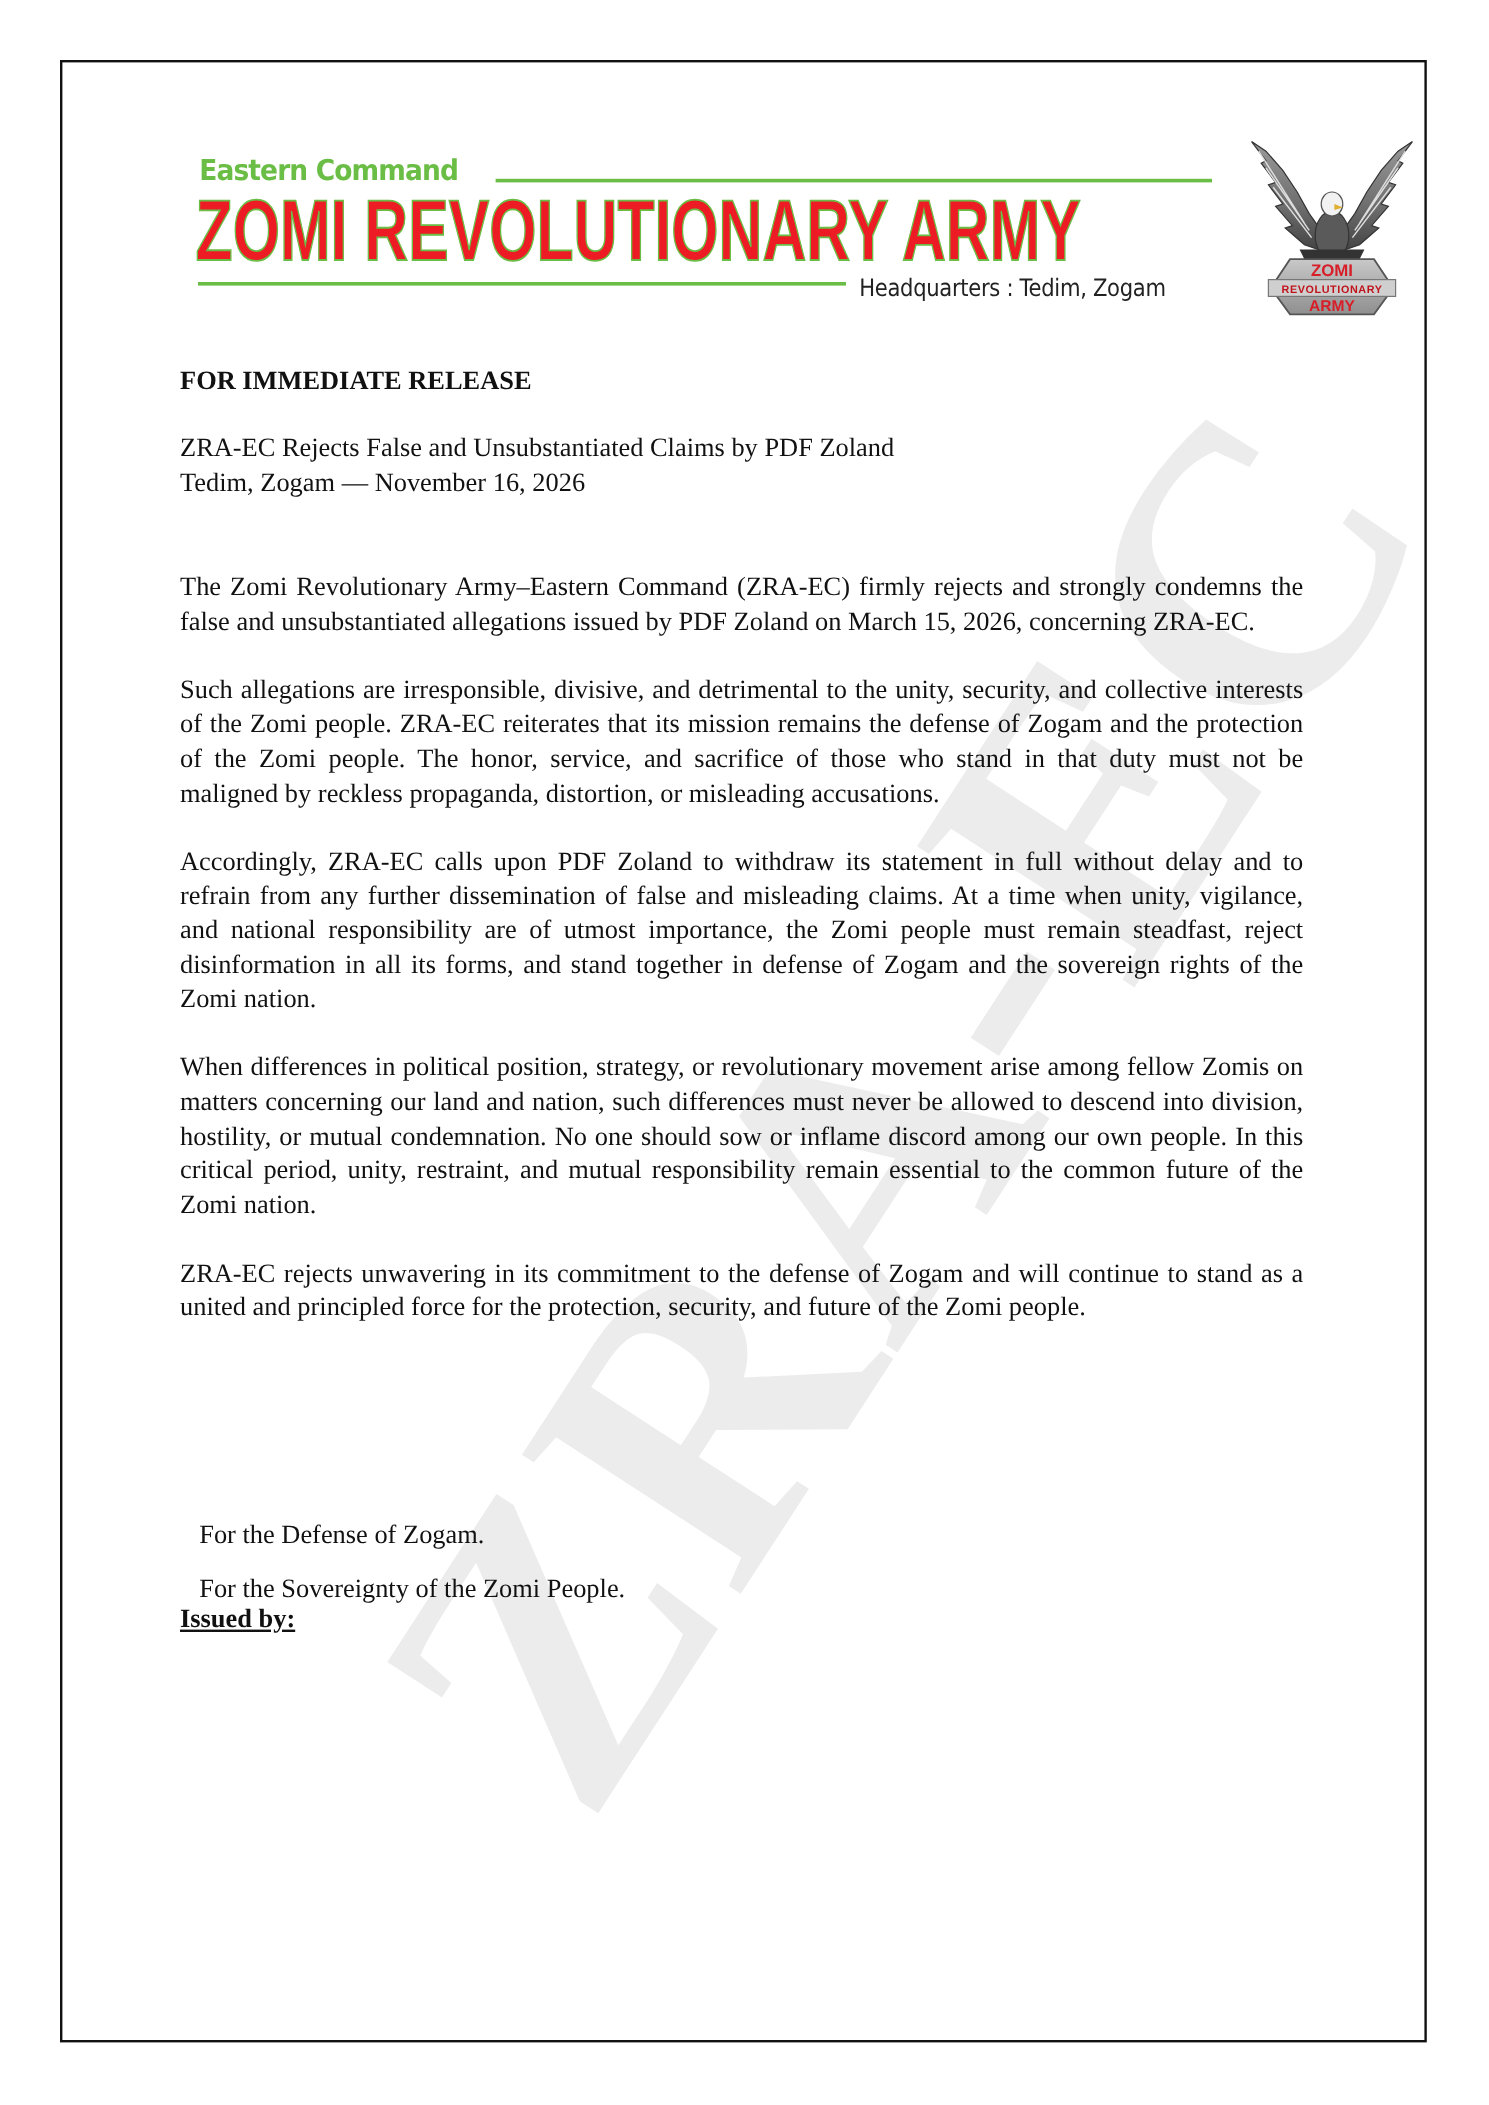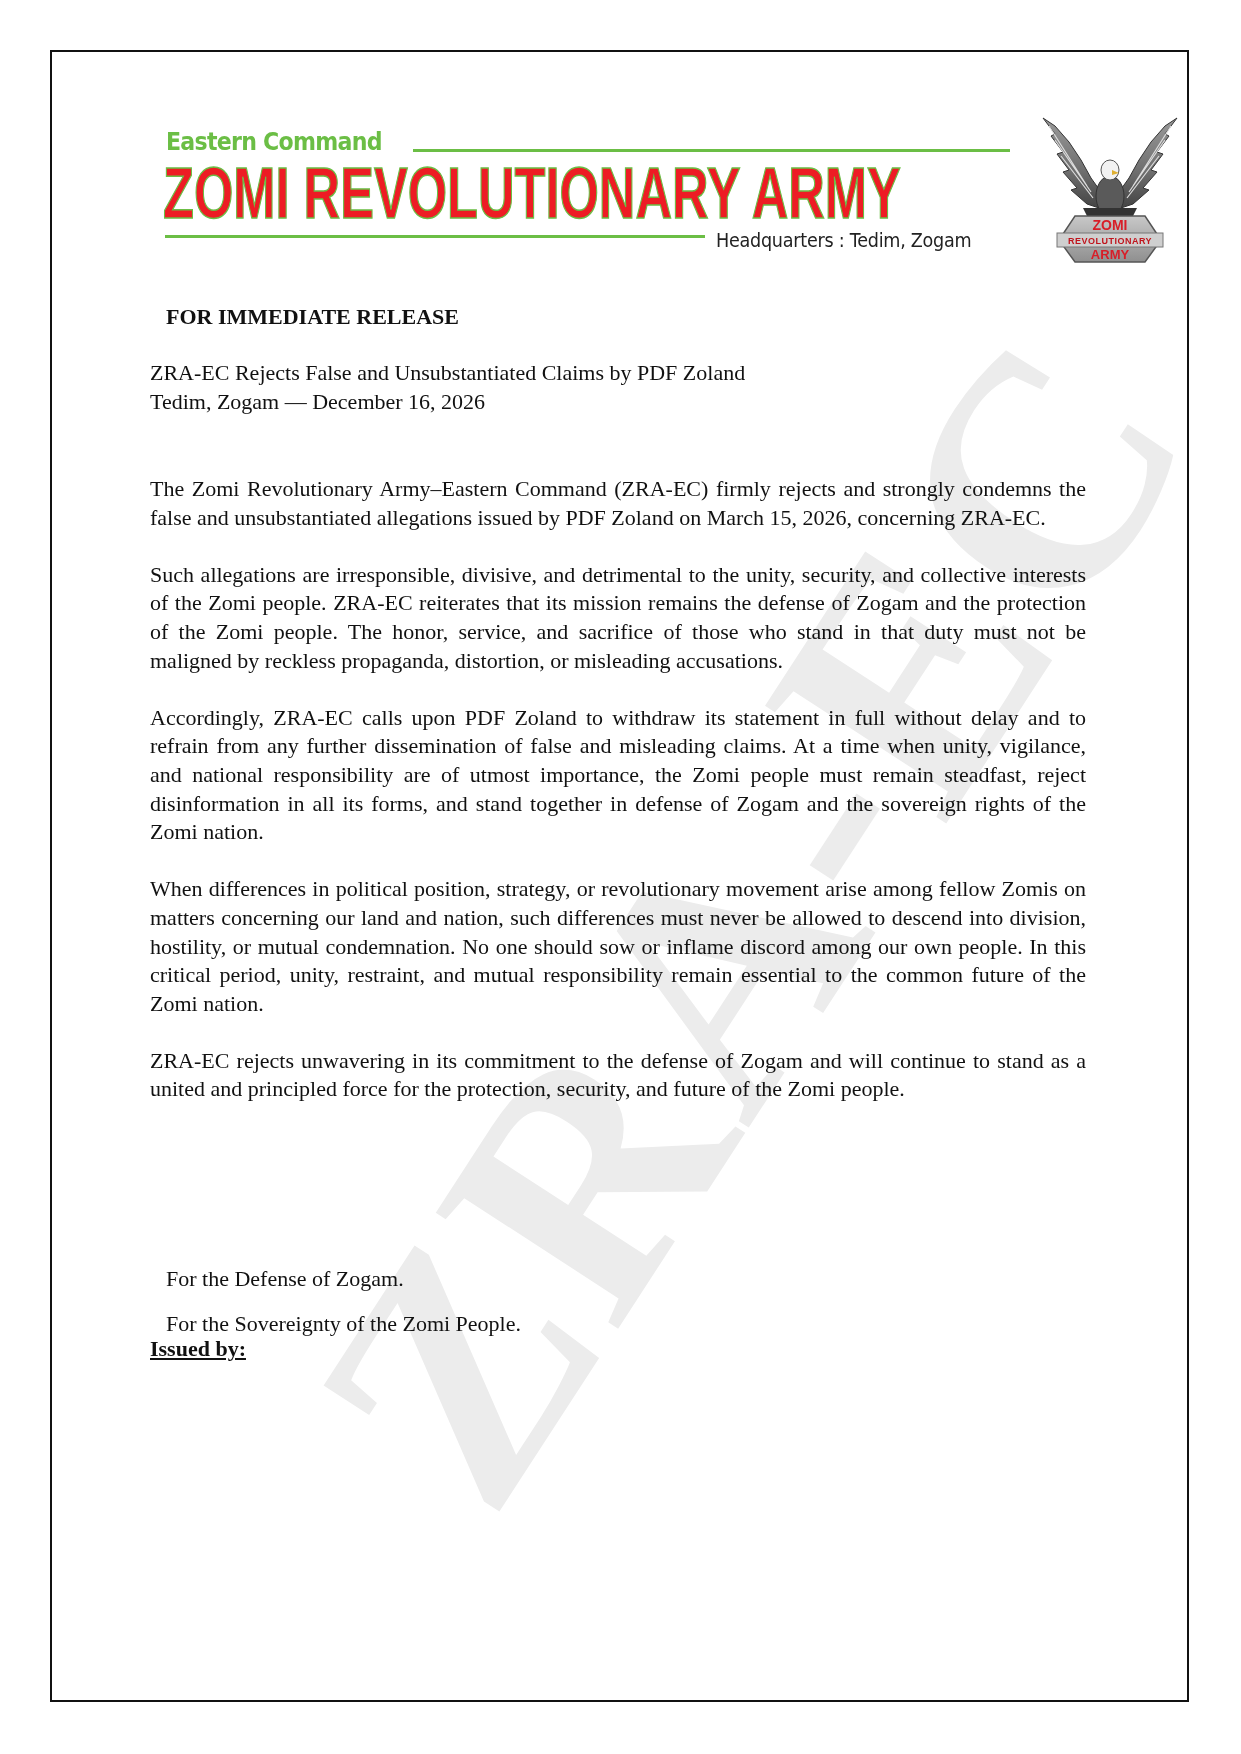--- a/index.html
+++ b/index.html
@@ -7,21 +7,21 @@
   .page-frame { position:absolute; left:50px; top:50px; width:1135px; height:1648px; border:2px solid #111; box-sizing:content-box; }
   .watermark { position:absolute; left:170px; top:880px; width:1000px; text-align:center; font-family:"Liberation Serif", serif; font-weight:bold; font-size:330px; letter-spacing:6px; color:#ececec; transform:rotate(-57deg); transform-origin:center center; z-index:0; white-space:nowrap; line-height:1; user-select:none; }
   .letterhead { position:absolute; left:0; top:0; width:1241px; height:280px; z-index:2; }
   .eastern { position:absolute; left:166px; top:128px; font-family:"DejaVu Sans", sans-serif; font-size:24px; font-weight:bold; color:var(--green); letter-spacing:-0.8px; transform:scaleX(0.92); transform-origin:left; }
   .rule-top { position:absolute; left:413px; top:149px; width:597px; height:3px; background:var(--green); }
   .org-title { position:absolute; left:163px; top:157px; width:850px; font-family:"Liberation Sans", sans-serif; font-weight:bold; font-size:72px; line-height:72px; color:var(--red); -webkit-text-stroke:1.5px var(--green); letter-spacing:0px; white-space:nowrap; transform:scaleX(0.703) scaleY(1.0); transform-origin:left top; }
   .rule-bottom { position:absolute; left:165px; top:235px; width:540px; height:3px; background:var(--green); }
   .hq { position:absolute; left:716px; top:228px; font-family:"DejaVu Sans", sans-serif; font-size:20px; color:#222; letter-spacing:-0.3px; white-space:nowrap; transform:scaleX(0.88); transform-origin:left; }
   .emblem { position:absolute; left:1035px; top:112px; width:150px; height:158px; }
   .content { position:absolute; left:150px; top:300px; width:936px; z-index:2; font-size:22px; line-height:28.6px; }
-  .release { font-weight:bold; font-size:22px; margin:0; position:absolute; top:3px; left:16px; }
+  .release { font-weight:bold; font-size:22px; margin:0; position:absolute; top:3px; left:0; }
   .headline { font-weight:normal; margin:0; position:absolute; top:59px; left:0; }
   .dateline { margin:0; position:absolute; top:88px; left:0; }
   .body-text { position:absolute; top:175px; left:0; width:936px; }
   .body-text p { margin:0 0 28.6px 0; text-align:justify; }
   .closing { position:absolute; top:949px; left:0; }
   .closing p { margin:16px; }
   .issued { position:absolute; top:1035px; left:0; font-weight:bold;text-decoration:underline; }
   .issued p { margin:0; }
 </style>
 </head>
@@ -68,21 +68,21 @@
     <rect x="22" y="121" width="106" height="14" fill="#cfcfcf" stroke="#777" stroke-width="1"></rect>
     <text x="75" y="118" text-anchor="middle" font-family="Liberation Sans, sans-serif" font-weight="bold" font-size="14" fill="#d81e28">ZOMI</text>
     <text x="75" y="132" text-anchor="middle" font-family="Liberation Sans, sans-serif" font-weight="bold" font-size="9" fill="#c0141c" letter-spacing="0.5">REVOLUTIONARY</text>
     <text x="75" y="147" text-anchor="middle" font-family="Liberation Sans, sans-serif" font-weight="bold" font-size="13" fill="#d81e28">ARMY</text>
   </svg>
 </header>
 
 <main class="content">
   <p class="release">FOR IMMEDIATE RELEASE</p>
   <p class="headline">ZRA-EC Rejects False and Unsubstantiated Claims by PDF Zoland</p>
-  <p class="dateline">Tedim, Zogam — December 16, 2026</p>
+  <p class="dateline">Tedim, Zogam — November 16, 2026</p>
 
   <div class="body-text">
     <p>The Zomi Revolutionary Army–Eastern Command (ZRA-EC) firmly rejects and strongly condemns the false and unsubstantiated allegations issued by PDF Zoland on March 15, 2026, concerning ZRA-EC.</p>
     <p>Such allegations are irresponsible, divisive, and detrimental to the unity, security, and collective interests of the Zomi people. ZRA-EC reiterates that its mission remains the defense of Zogam and the protection of the Zomi people. The honor, service, and sacrifice of those who stand in that duty must not be maligned by reckless propaganda, distortion, or misleading accusations.</p>
     <p>Accordingly, ZRA-EC calls upon PDF Zoland to withdraw its statement in full without delay and to refrain from any further dissemination of false and misleading claims. At a time when unity, vigilance, and national responsibility are of utmost importance, the Zomi people must remain steadfast, reject disinformation in all its forms, and stand together in defense of Zogam and the sovereign rights of the Zomi nation.</p>
     <p>When differences in political position, strategy, or revolutionary movement arise among fellow Zomis on matters concerning our land and nation, such differences must never be allowed to descend into division, hostility, or mutual condemnation. No one should sow or inflame discord among our own people. In this critical period, unity, restraint, and mutual responsibility remain essential to the common future of the Zomi nation.</p>
     <p>ZRA-EC rejects unwavering in its commitment to the defense of Zogam and will continue to stand as a united and principled force for the protection, security, and future of the Zomi people.</p>
   </div>
 
   <div class="closing">

